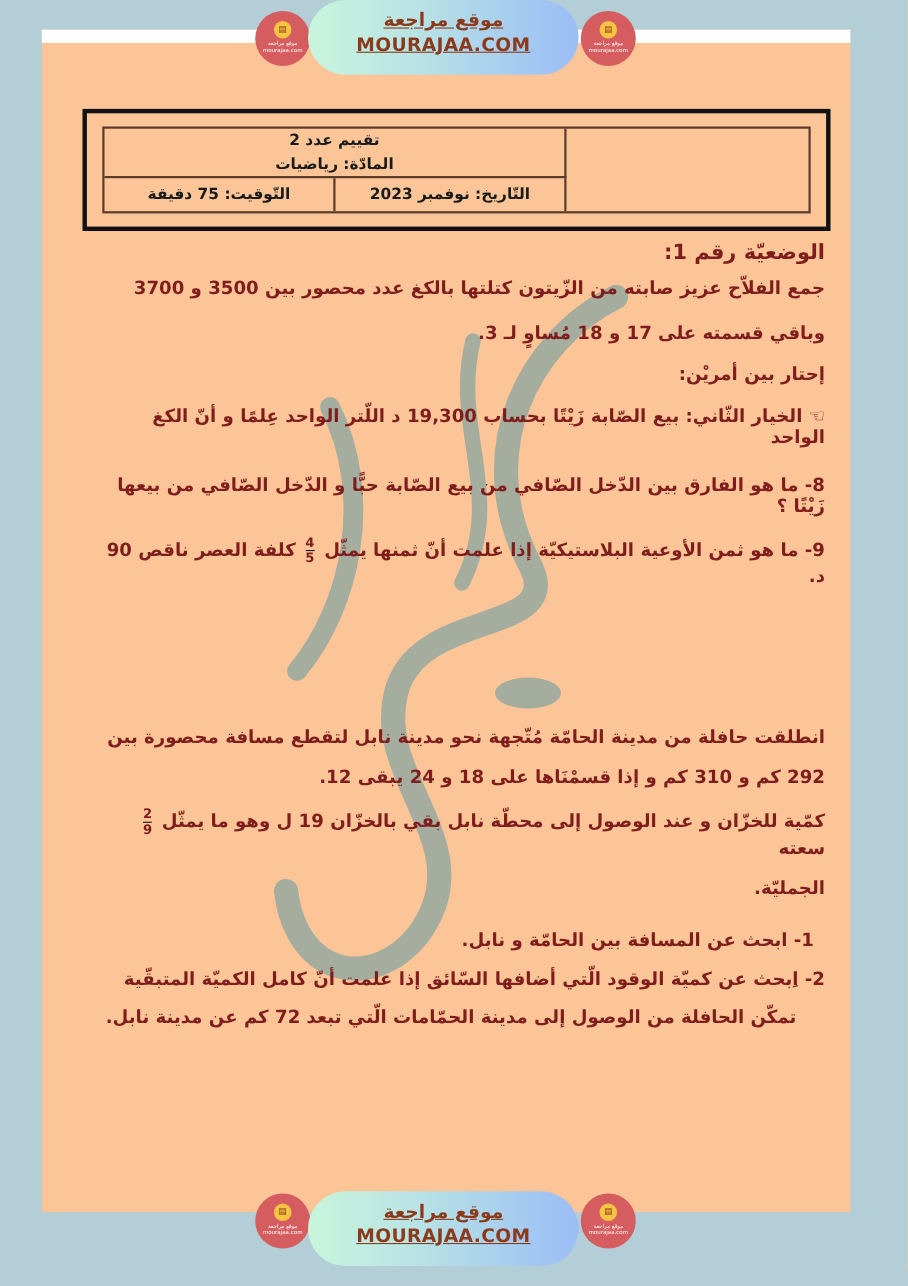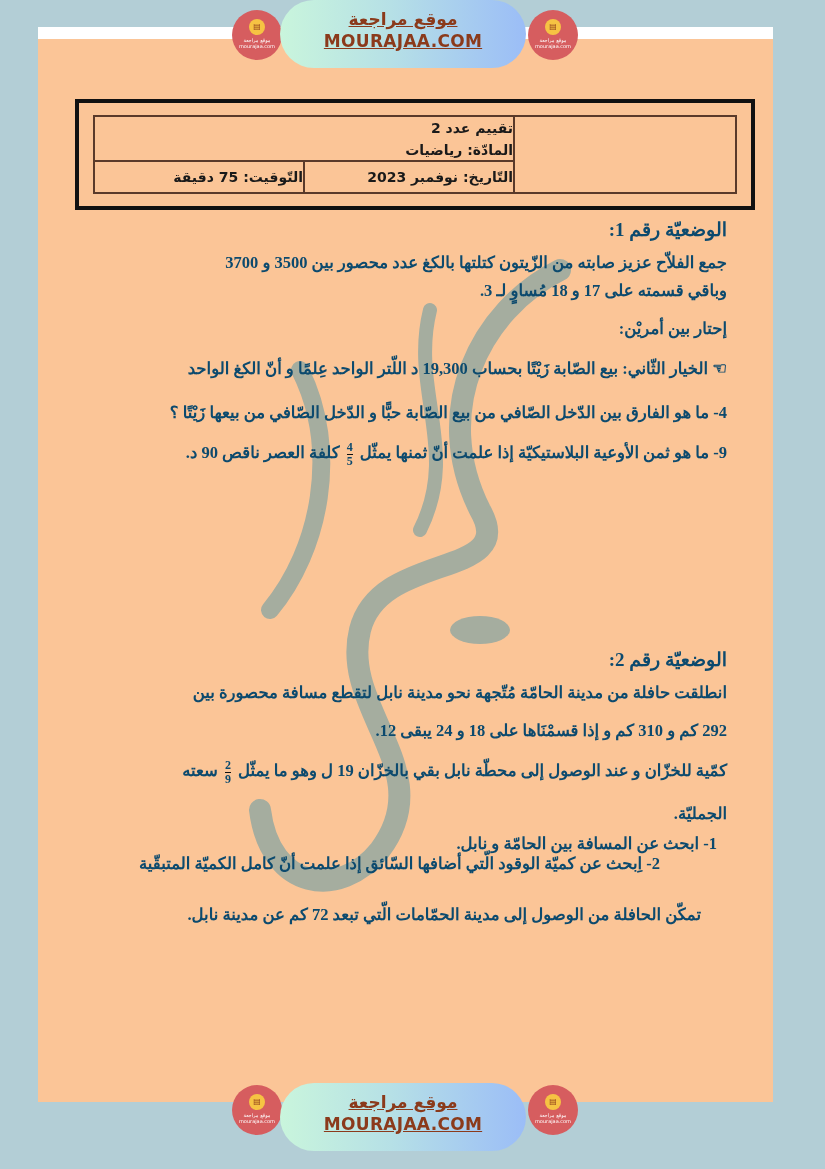--- a/index.html
+++ b/index.html
@@ -39,31 +39,31 @@
   .hdr {
     position:absolute; left:75px; top:99px; width:680px; height:111px;
     border:4px solid #111; box-sizing:border-box; background:#fbc597;
   }
   .hdr-inner {
     position:absolute; left:14px; top:12px; right:14px; bottom:12px;
     border:2px solid #5a3a2a;
     display:grid; grid-template-columns: 1fr 1fr 220px; grid-template-rows: 1fr 30px;
     direction:ltr;
   }
-  .cell { display:flex; flex-direction:column; align-items:flex-start; justify-content:center;
+  .cell { display:flex; flex-direction:column; align-items:center; justify-content:center;
           font-weight:bold; font-size:14px; color:#1a1a1a; direction:rtl; }
   .c-title { grid-column:1 / span 2; grid-row:1; border-right:2px solid #5a3a2a; border-bottom:2px solid #5a3a2a; }
   .c-min { grid-column:3; grid-row:1 / span 2; }
   .c-time { grid-column:1; grid-row:2; border-right:2px solid #5a3a2a; }
   .c-date { grid-column:2; grid-row:2; border-right:2px solid #5a3a2a; }
   .c-min .stars { font-size:12px; margin:4px 0; }
 
   .content {
-    position:absolute; left:72px; width:655px; direction:rtl; text-align:right;
-    color:#0c4a6e; font-weight:bold; font-size:16.5px;font-family:Liberation Serif, serif;
+    position:absolute; left:95px; width:655px; direction:rtl; text-align:right;
+    color:#7f1d1d; font-weight:bold; font-size:16.5px;
   }
   .h { font-size:19px; font-weight:bold; }
   .frac { display:inline-block; vertical-align:middle; text-align:center; font-size:12px; line-height:13px; margin:0 3px; }
   .frac span { display:block; }
   .frac .num { border-bottom:1px solid #111; }
 
   .wm {
     position:absolute; left:180px; top:250px; width:420px; height:700px;
     opacity:0.55; pointer-events:none;
   }
@@ -104,44 +104,43 @@
       <div style="margin-top:6px;">المادّة: رياضيات</div>
     </div>
     <div class="cell c-time">التّوقيت: 75 دقيقة</div>
     <div class="cell c-date">التّاريخ: نوفمبر 2023</div>
   </div>
 </div>
 
 <div class="content" style="top:218px;">
   <div class="h">الوضعيّة رقم 1:</div>
   <div style="margin-top:12px;">جمع الفلاّح عزيز صابته من الزّيتون كتلتها بالكغ عدد محصور بين 3500 و 3700</div>
-  <div style="margin-top:8px;">وباقي قسمته على 17 و 18 مُساوٍ لـ 3.</div>
+  <div style="margin-top:22px;">وباقي قسمته على 17 و 18 مُساوٍ لـ 3.</div>
   <div style="margin-top:18px;">إحتار بين أمريْن:</div>
   <div style="margin-top:20px;">☜ الخيار الثّاني: بيع الصّابة زَيْتًا بحساب 19,300 د اللّتر الواحد عِلمًا و أنّ الكغ الواحد</div>
-  <div style="margin-top:24px;">4- ما هو الفارق بين الدّخل الصّافي من بيع الصّابة حبًّا و الدّخل الصّافي من بيعها زَيْتًا ؟</div>
+  <div style="margin-top:24px;">8- ما هو الفارق بين الدّخل الصّافي من بيع الصّابة حبًّا و الدّخل الصّافي من بيعها زَيْتًا ؟</div>
   <div style="margin-top:18px;">
     <span>9- ما هو ثمن الأوعية البلاستيكيّة إذا علمت أنّ ثمنها يمثّل</span>
     <span class="frac"><span class="num">4</span><span>5</span></span>
     <span>كلفة العصر ناقص 90 د.</span>
   </div>
 </div>
 
 <div class="content" style="top:648px;">
-  <div class="h">الوضعيّة رقم 2:</div>
   <div style="margin-top:12px;">انطلقت حافلة من مدينة الحامّة مُتّجهة نحو مدينة نابل لتقطع مسافة محصورة بين</div>
   <div style="margin-top:18px;">292 كم و 310 كم و إذا قسمْنَاها على 18 و 24 يبقى 12.</div>
   <div style="margin-top:18px;">
     <span>كمّية للخزّان و عند الوصول إلى محطّة نابل بقي بالخزّان 19 ل وهو ما يمثّل</span>
     <span class="frac"><span class="num">2</span><span>9</span></span>
     <span>سعته</span>
   </div>
   <div style="margin-top:18px;">الجمليّة.</div>
-  <div style="margin-top:10px; margin-right:10px;">1- ابحث عن المسافة بين الحامّة و نابل.</div>
-  <div style="text-align:center;">2- اِبحث عن كميّة الوقود الّتي أضافها السّائق إذا علمت أنّ كامل الكميّة المتبقّية</div>
-  <div style="margin-top:31px; margin-right:26px;">تمكّن الحافلة من الوصول إلى مدينة الحمّامات الّتي تبعد 72 كم عن مدينة نابل.</div>
+  <div style="margin-top:28px; margin-right:10px;">1- ابحث عن المسافة بين الحامّة و نابل.</div>
+  <div style="margin-top:16px;">2- اِبحث عن كميّة الوقود الّتي أضافها السّائق إذا علمت أنّ كامل الكميّة المتبقّية</div>
+  <div style="margin-top:16px; margin-right:26px;">تمكّن الحافلة من الوصول إلى مدينة الحمّامات الّتي تبعد 72 كم عن مدينة نابل.</div>
 </div>
 
 <div class="badge" style="left:232px; top:1085px;">
   <span class="ico">▤</span>
   <div class="txt">موقع مراجعة</div>
   <div class="txt">mourajaa.com</div>
 </div>
 <div class="banner bottom">
   <div class="ar">موقع مراجعة</div>
   <div class="en">MOURAJAA.COM</div>

